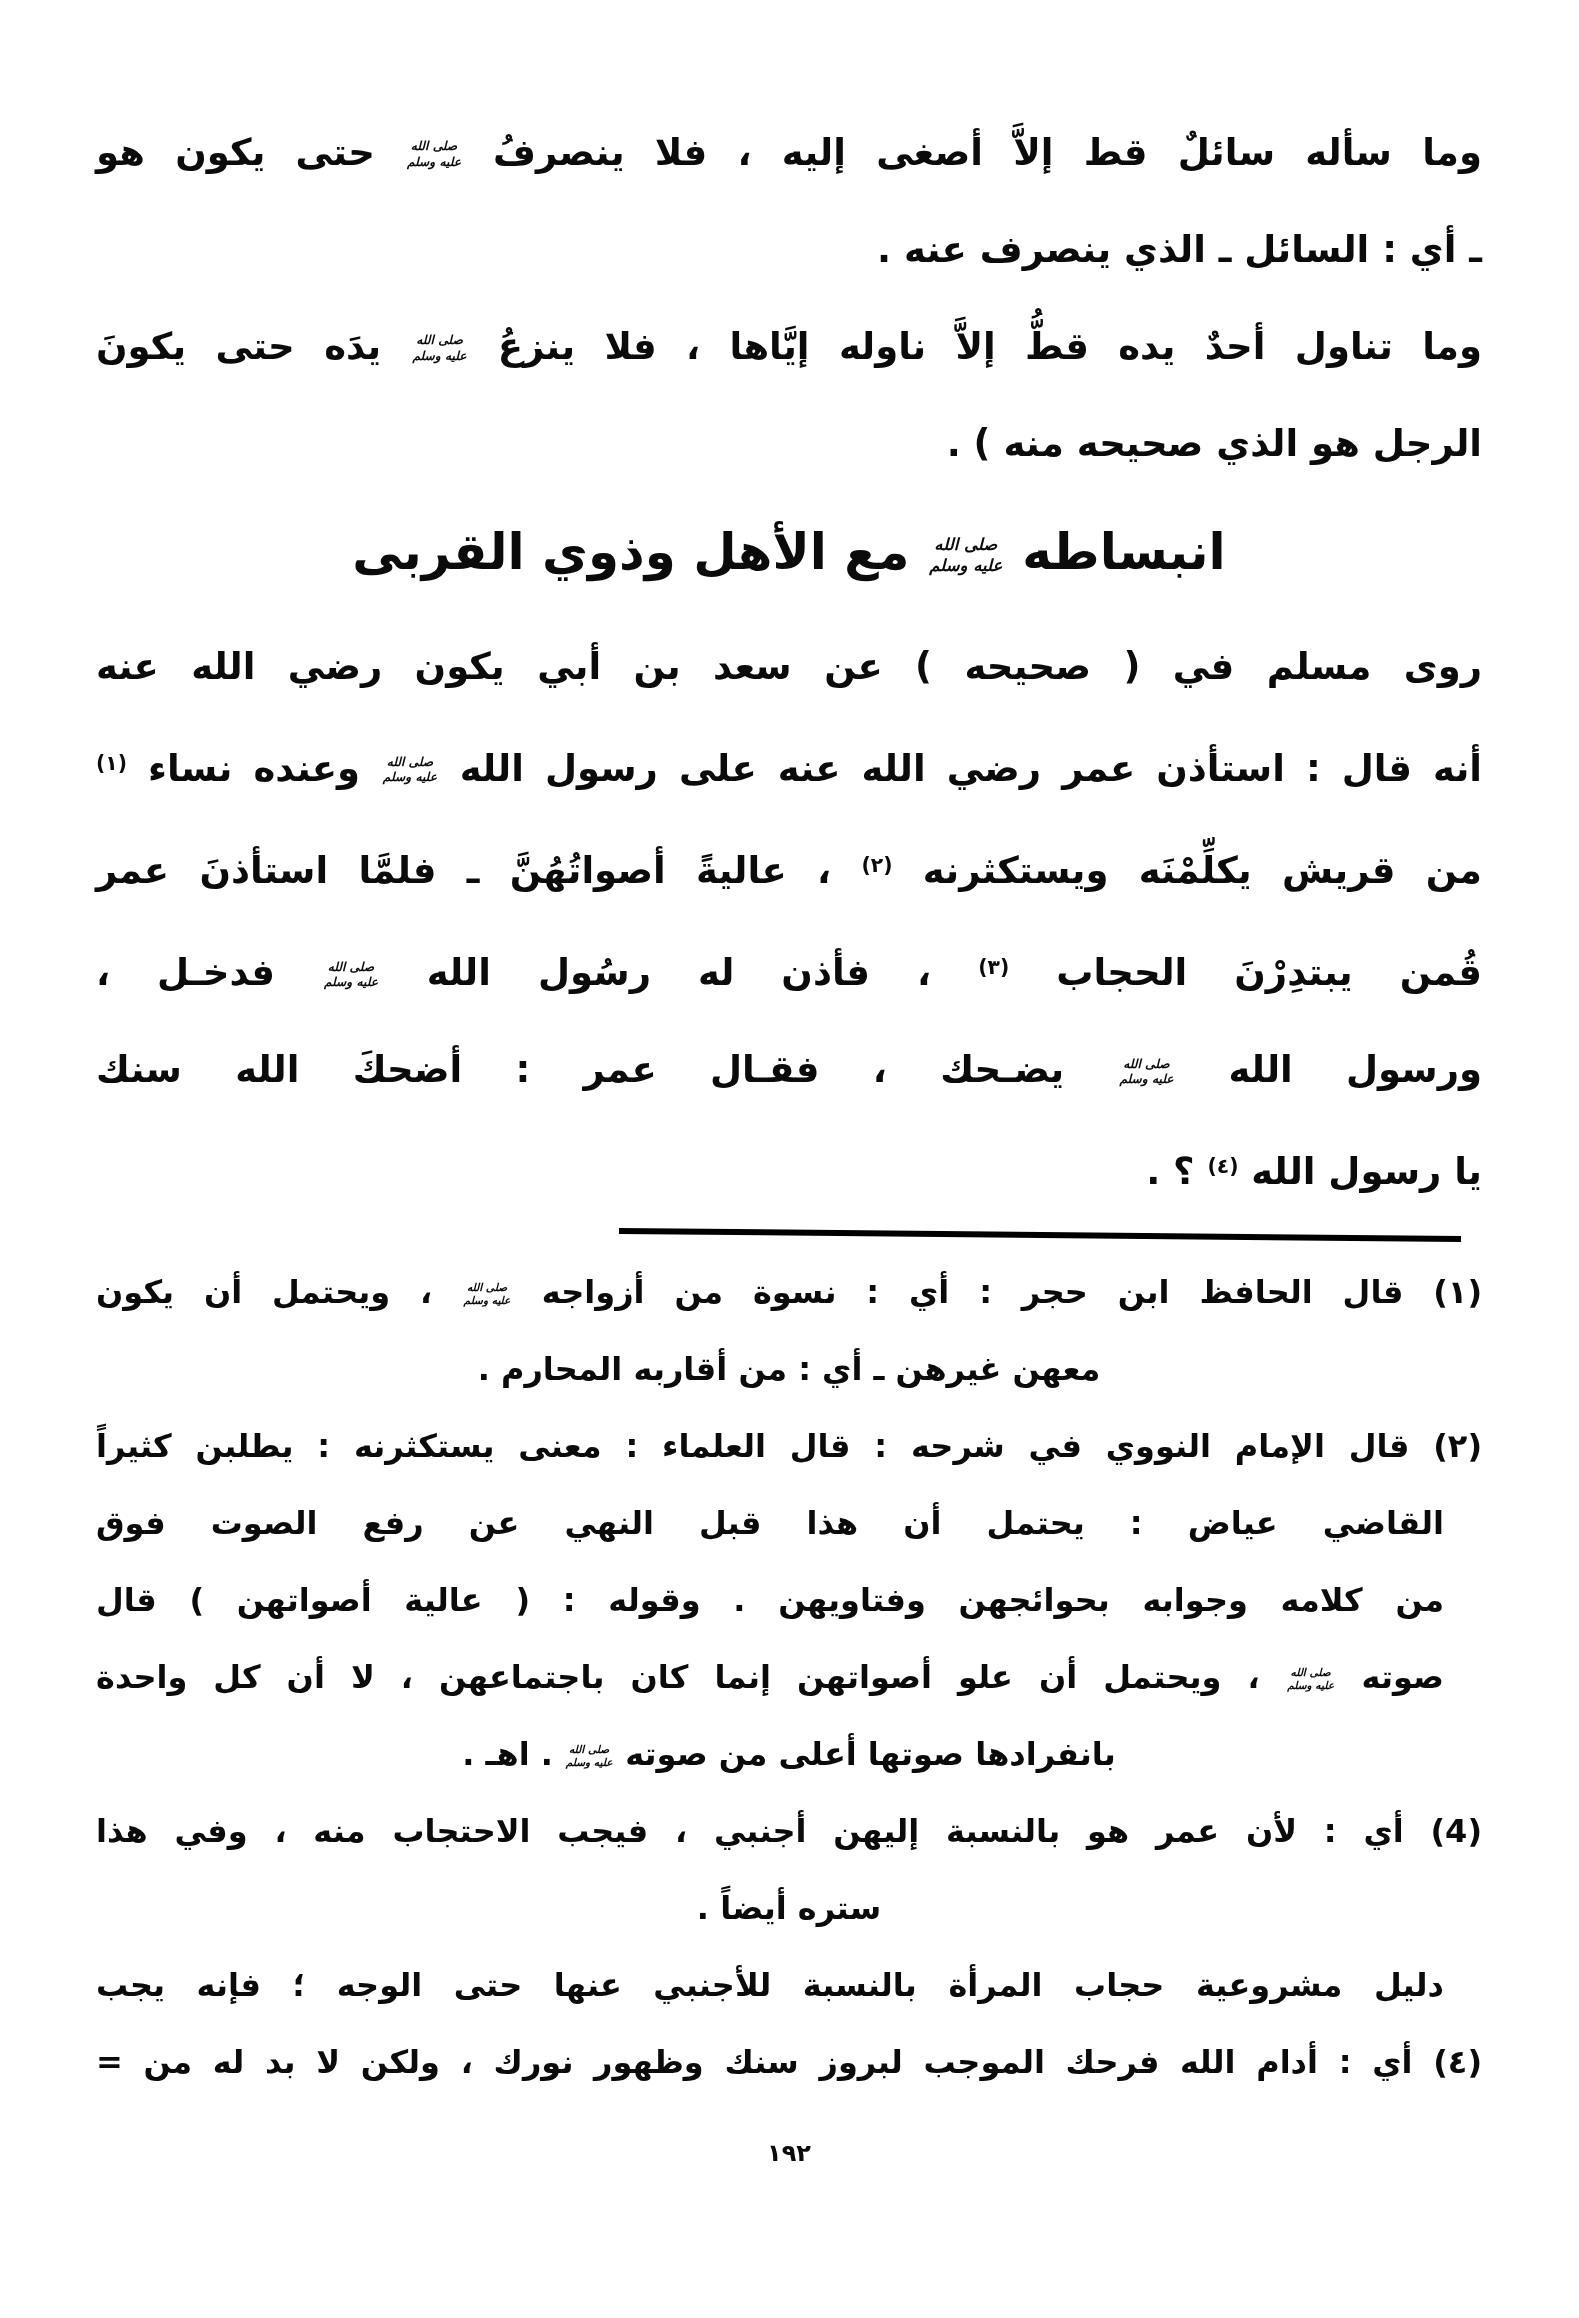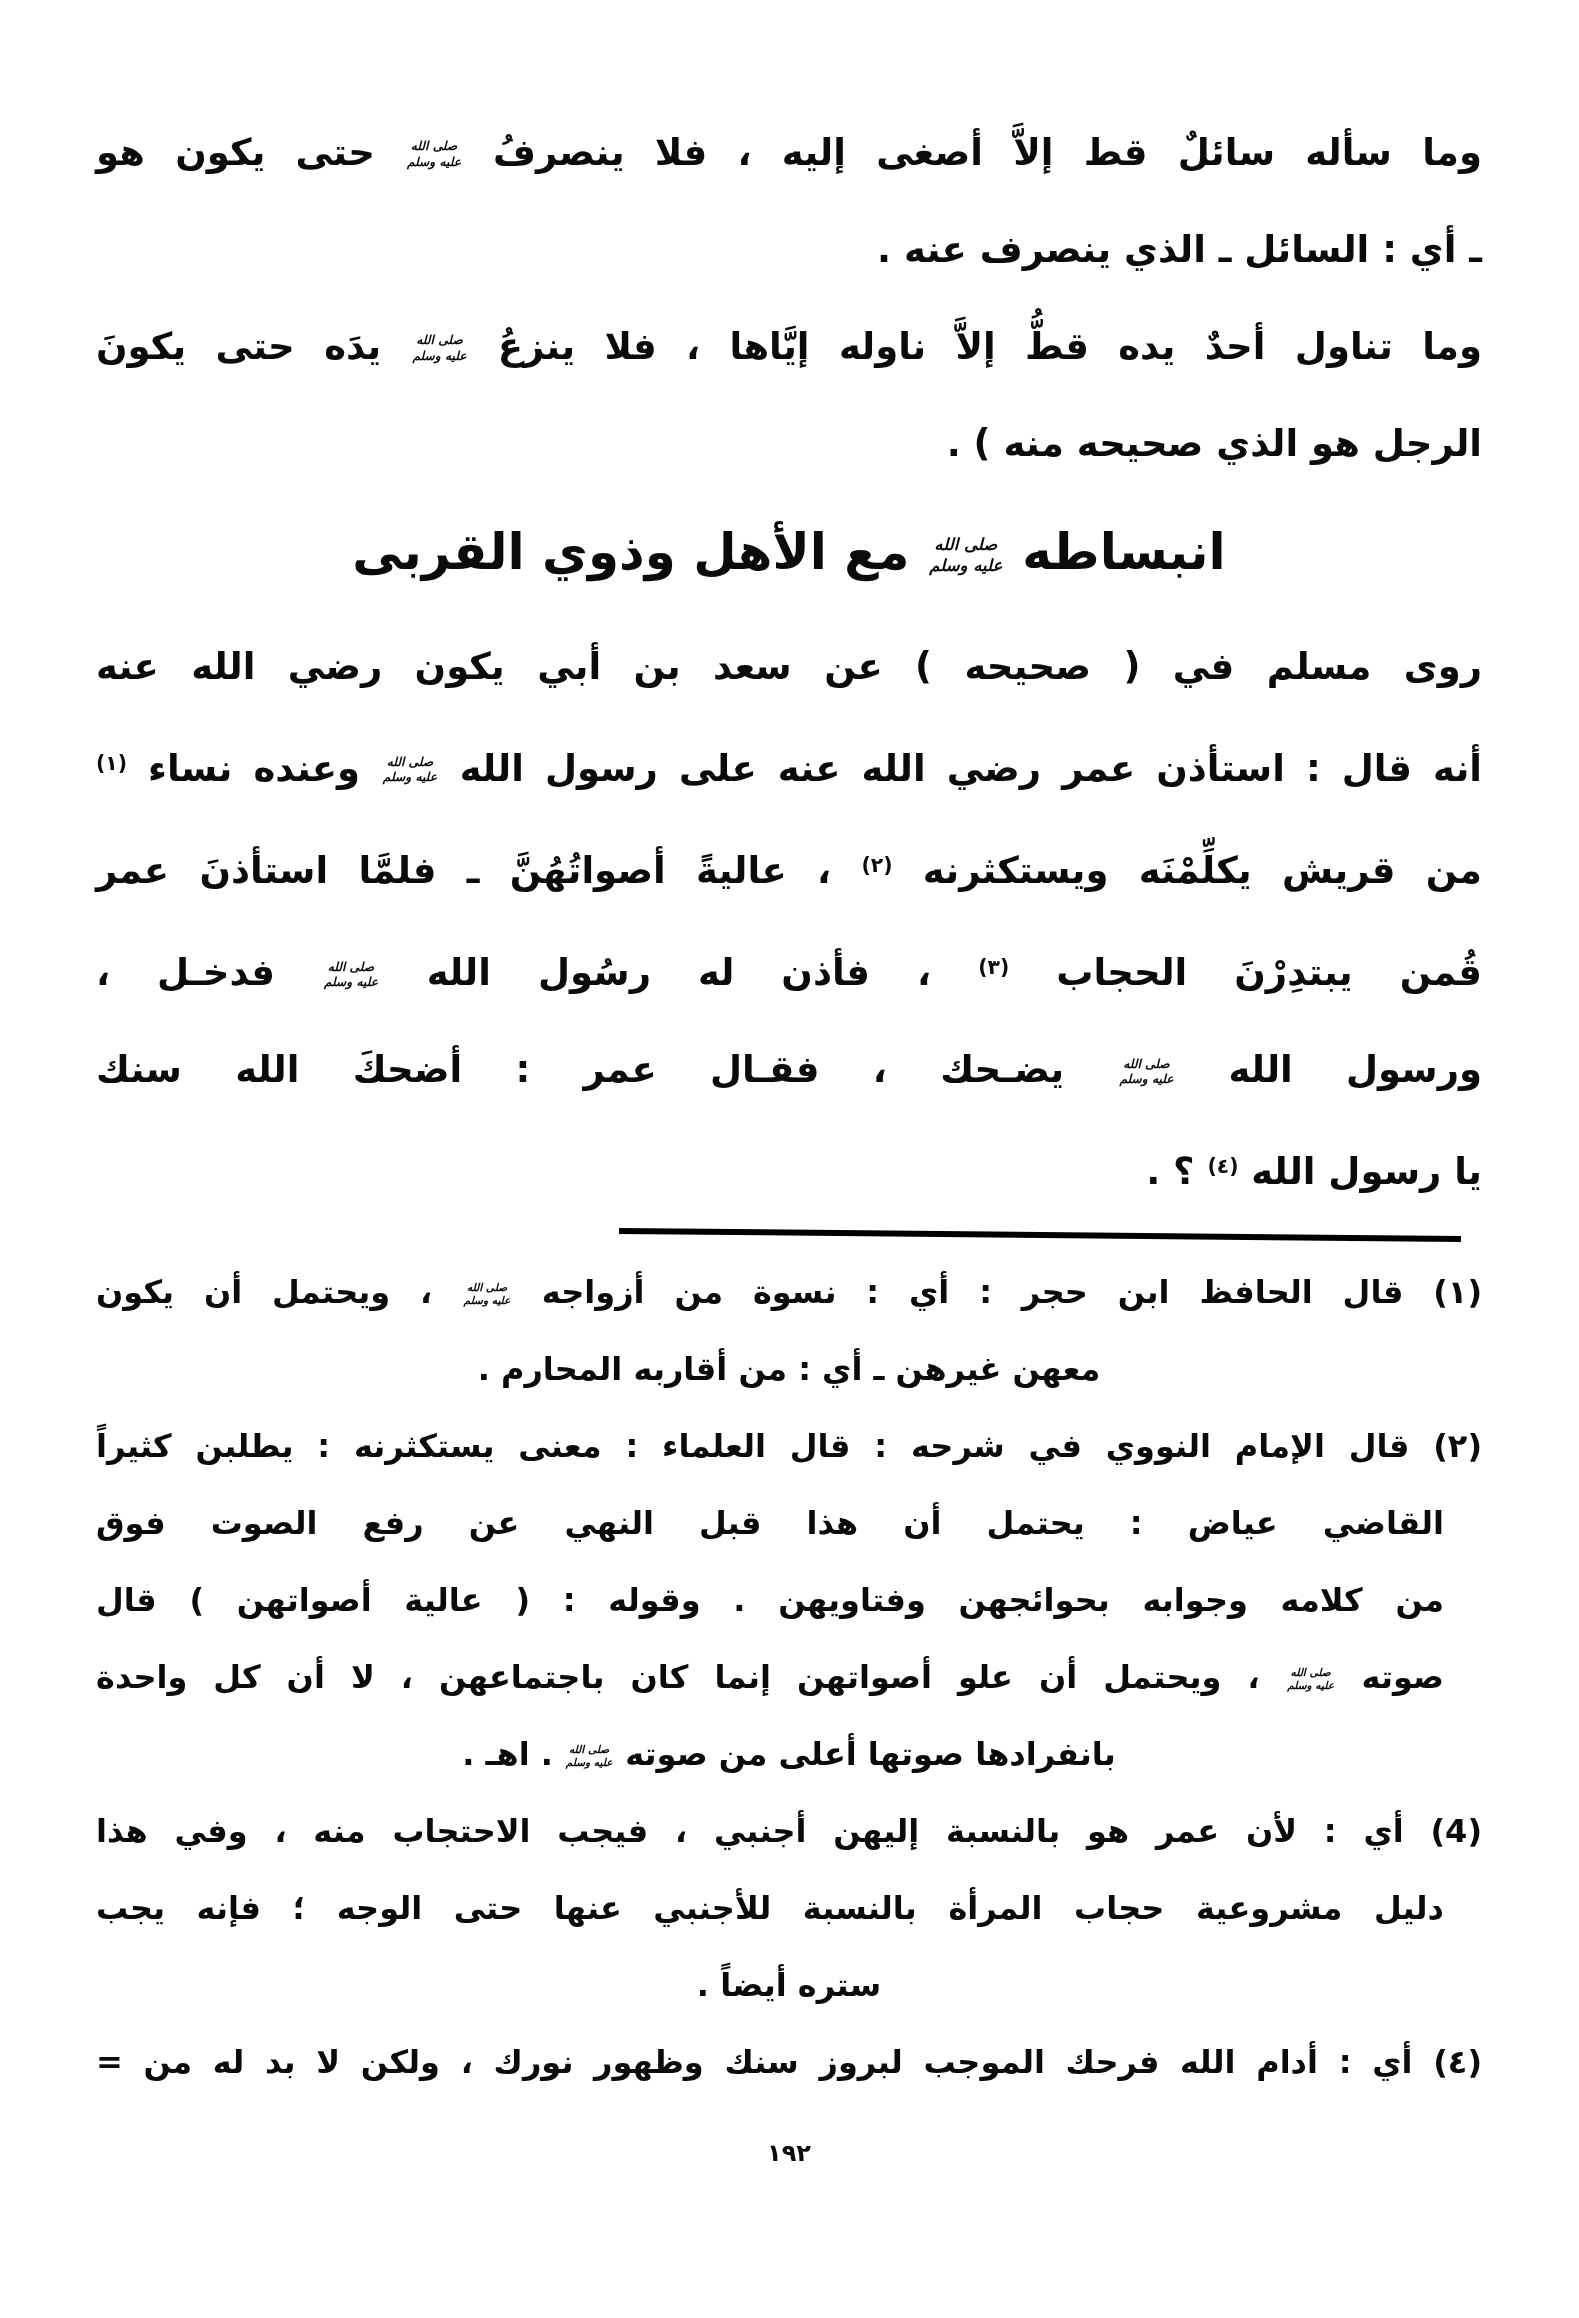--- a/index.html
+++ b/index.html
@@ -144,22 +144,22 @@
               <span>صلى الله</span>
               <span>عليه وسلم</span>
             </span> ، ويحتمل أن علو أصواتهن إنما كان باجتماعهن ، لا أن كل واحدة</div>
           <div class="line cont last-center">بانفرادها صوتها أعلى من صوته <span class="saw">
               <span>صلى الله</span>
               <span>عليه وسلم</span>
             </span> . اهـ .</div>
         </div>
         <div class="footnote">
           <div class="line">(4) أي : لأن عمر هو بالنسبة إليهن أجنبي ، فيجب الاحتجاب منه ، وفي هذا</div>
+          <div class="line cont last-center">ستره أيضاً .</div>
           <div class="line cont">دليل مشروعية حجاب المرأة بالنسبة للأجنبي عنها حتى الوجه ؛ فإنه يجب</div>
-          <div class="line cont last-center">ستره أيضاً .</div>
         </div>
         <div class="footnote">
           <div class="line">(٤) أي : أدام الله فرحك الموجب لبروز سنك وظهور نورك ، ولكن لا بد له من =</div>
         </div>
       </div>
   </section>
 
   <div class="page-number">١٩٢</div>
 
 </div>

